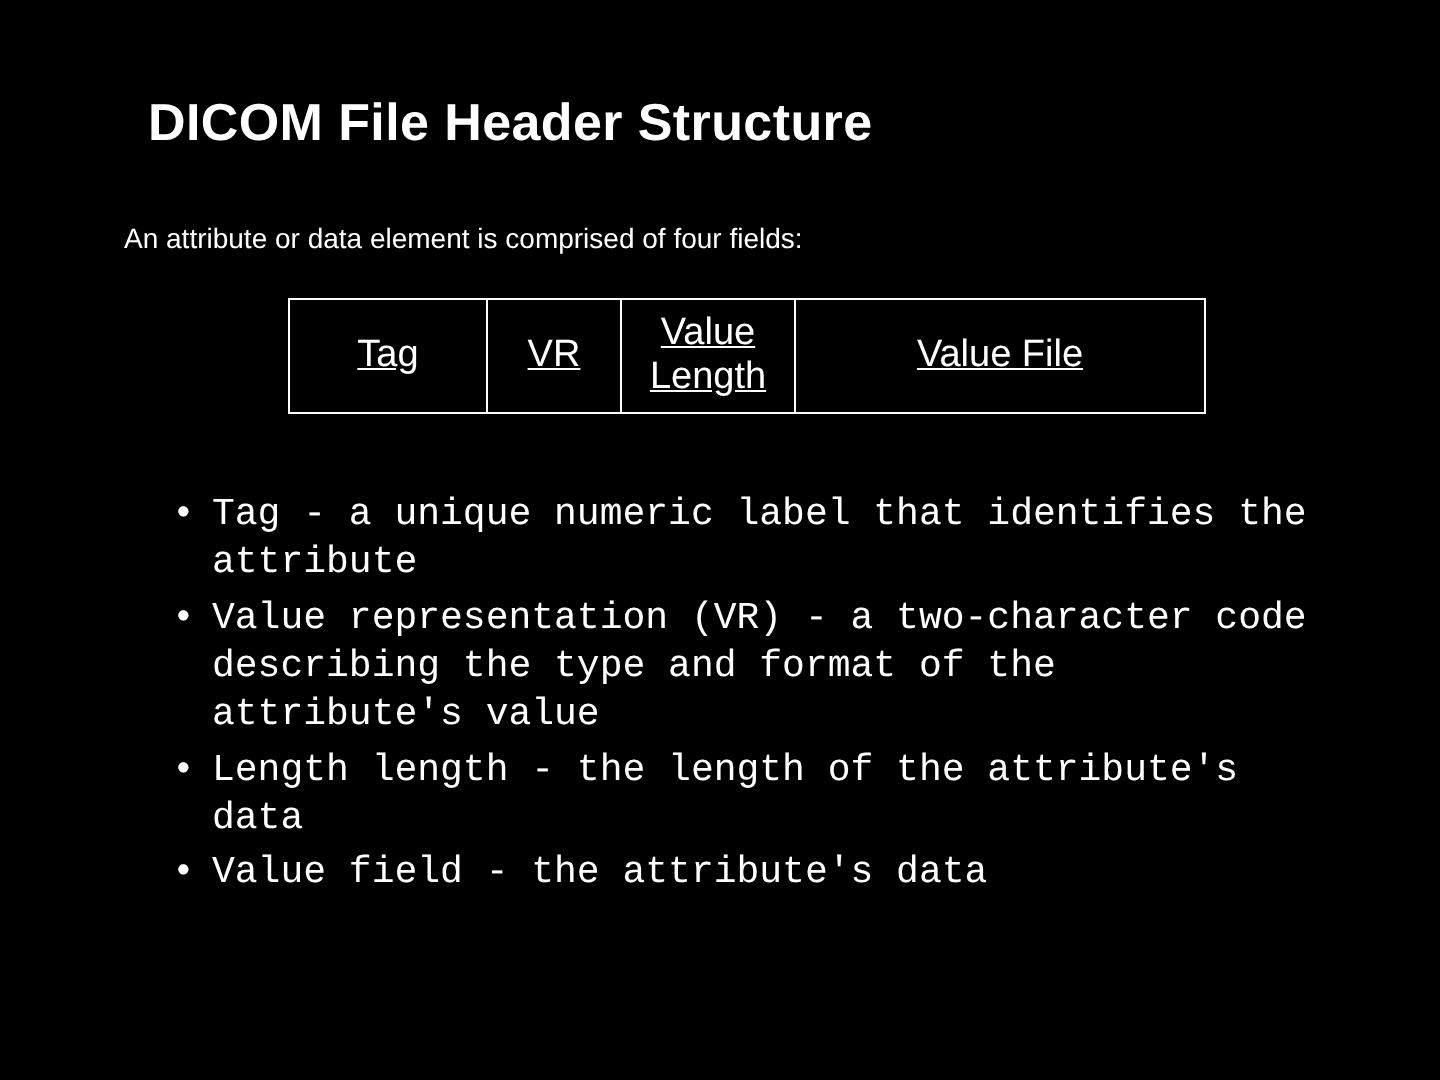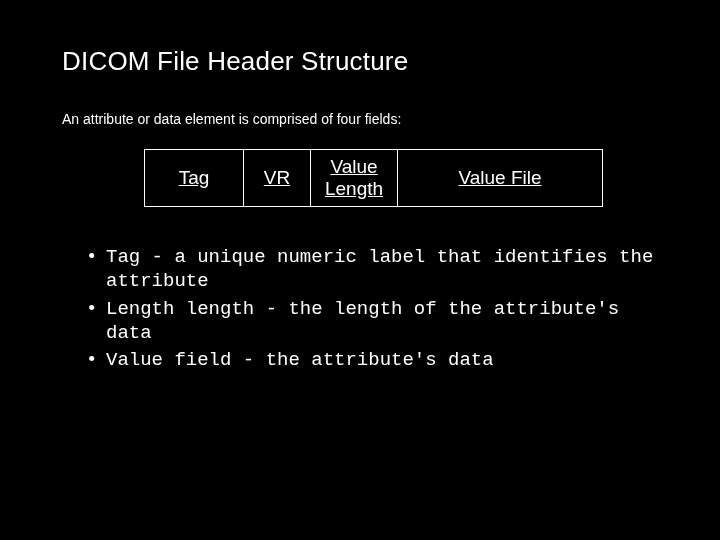--- a/index.html
+++ b/index.html
@@ -14,22 +14,22 @@
     overflow: hidden;
   }
   .slide {
     box-sizing: border-box;
     width: 720px;
     height: 540px;
     padding: 46px 62px 0 62px;
   }
   .title {
     font-size: 26px;
-    font-weight: normal;
-    margin: 0 0 34px 0;
+    font-weight: bold;
+    margin: 0 0 34px 12px;
     letter-spacing: 0.2px;
   }
   .intro {
     font-size: 14px;
     margin: 0 0 22px 0;
   }
   .struct-table {
     border-collapse: collapse;
     margin: 0 0 38px 82px;
     text-decoration: underline;
@@ -83,17 +83,18 @@
       <td class="col-tag">Tag</td>
       <td class="col-vr">VR</td>
       <td class="col-vl">Value Length</td>
       <td class="col-vf">Value File</td>
     </tr>
   </tbody>
     </table>
 
   <ul class="bullets">
     <li>Tag - a unique numeric label that identifies the attribute</li>
+    <li>Value representation (VR) - a two-character code describing the type and format of the attribute's value</li>
     <li>Length length - the length of the attribute's data</li>
     <li>Value field - the attribute's data</li>
   </ul>
 
 </div>
 
 </body></html>

